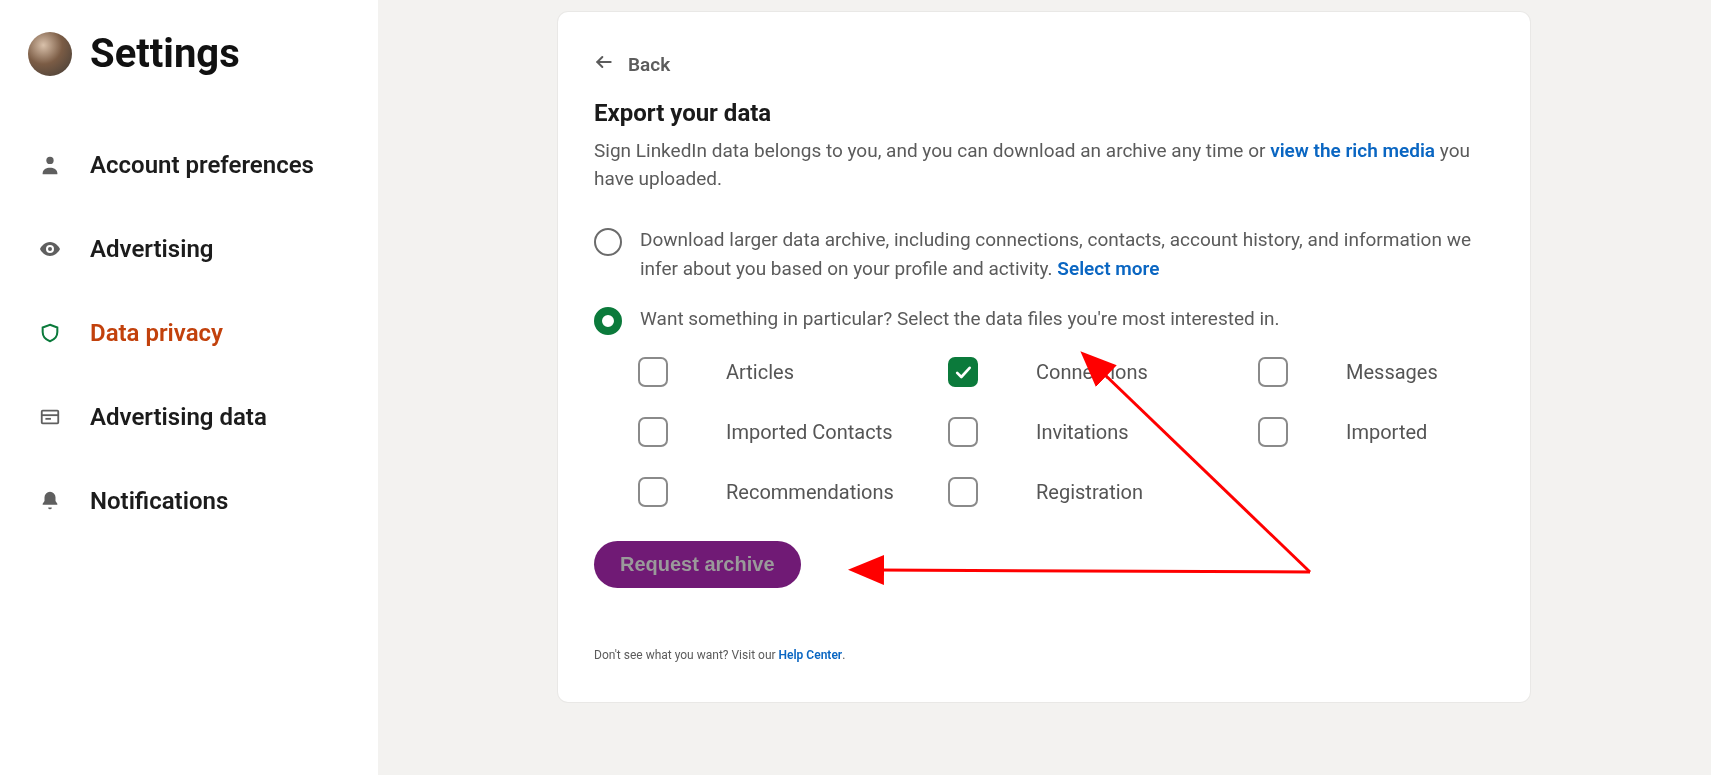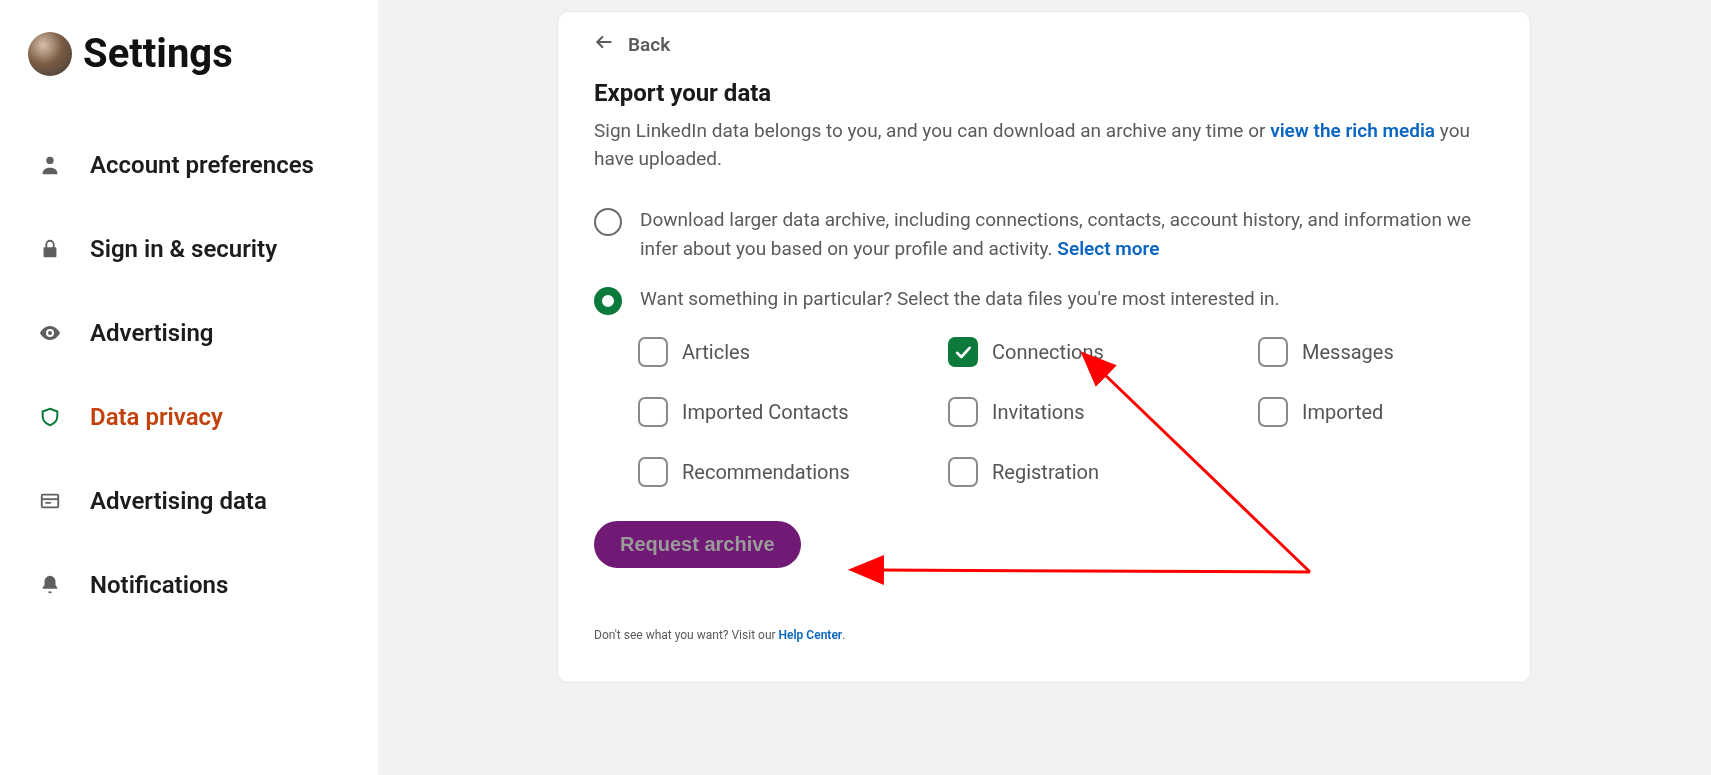--- a/index.html
+++ b/index.html
@@ -13,21 +13,21 @@
   }
   .layout { display: flex; height: 100%; }
   .sidebar {
     width: 378px;
     background: #fff;
     padding: 30px 28px 0 28px;
   }
   .sidebar-header {
     display: flex;
     align-items: center;
-    gap: 11px;
+    gap: 18px;
     margin-bottom: 46px;
   }
   .avatar {
     width: 44px; height: 44px; border-radius: 50%;
     background: radial-gradient(circle at 35% 30%, #d9c1ab 0%, #7b5c45 45%, #3f3a35 100%);
     flex-shrink: 0;
   }
   .settings-title {
     font-size: 40px;
     font-weight: 700;
@@ -51,21 +51,21 @@
   .nav-label { font-size: 24px; font-weight: 600; }
   .main {
     flex: 1;
     padding: 12px 0 0 180px;
     position: relative;
   }
   .card {
     width: 972px;
     background: #fff;
     border-radius: 10px;
-    padding: 20px 36px 40px 36px;
+    padding: 40px 36px 40px 36px;
     box-shadow: 0 0 0 1px rgba(0,0,0,0.04);
     position: relative;
   }
   .back-row {
     display: inline-flex; align-items: center; gap: 14px;
     color: #5c5c5c; font-size: 19px; font-weight: 600;
     cursor: pointer;
     margin-bottom: 22px;
   }
   .back-arrow svg { width: 20px; height: 20px; }
@@ -104,21 +104,21 @@
   .checkbox {
     width: 30px; height: 30px; border-radius: 7px;
     border: 2px solid #8a8a8a; background: #fff;
     display: flex; align-items: center; justify-content: center;
     cursor: pointer; flex-shrink: 0;
   }
   .checkbox.checked {
     background: #0b7a3b; border-color: #0b7a3b;
   }
   .checkbox.checked svg { stroke: #fff; }
-  .check-label { font-size: 20px; color: #555; }
+  .check-label { font-size: 20px; color: #555; margin-left: 44px; }
   .request-btn {
     display: inline-block;
     background: #701a75;
     color: #9a9a9a;
     font-size: 20px;
     font-weight: 600;
     padding: 12px 26px;
     border-radius: 30px;
     border: none;
     cursor: pointer;
@@ -144,28 +144,20 @@
     <div class="nav-item">
       <span class="icon-slot">
         <svg viewBox="0 0 24 24" width="22" height="22" fill="currentColor">
             <circle cx="12" cy="7" r="4"></circle>
             <path d="M4 21c0-4 4-6 8-6s8 2 8 6v1H4v-1z"></path>
           </svg>
       </span>
       <span class="nav-label">Account preferences</span>
     </div>
 
-    <div class="nav-item">
-      <span class="icon-slot">
-        <svg viewBox="0 0 24 24" width="22" height="22" fill="currentColor">
-            <path d="M7 10V7a5 5 0 0110 0v3h1a1 1 0 011 1v9a1 1 0 01-1 1H6a1 1 0 01-1-1v-9a1 1 0 011-1h1zm2 0h6V7a3 3 0 00-6 0v3z"></path>
-          </svg>
-      </span>
-      <span class="nav-label">Sign in &amp; security</span>
-    </div>
 
     <div class="nav-item">
       <span class="icon-slot">
         <svg viewBox="0 0 24 24" width="24" height="24" fill="currentColor">
             <path d="M12 5c-5 0-9 4.5-10 7 1 2.5 5 7 10 7s9-4.5 10-7c-1-2.5-5-7-10-7zm0 11a4 4 0 110-8 4 4 0 010 8zm0-2a2 2 0 100-4 2 2 0 000 4z"></path>
           </svg>
       </span>
       <span class="nav-label">Advertising</span>
     </div>
 

